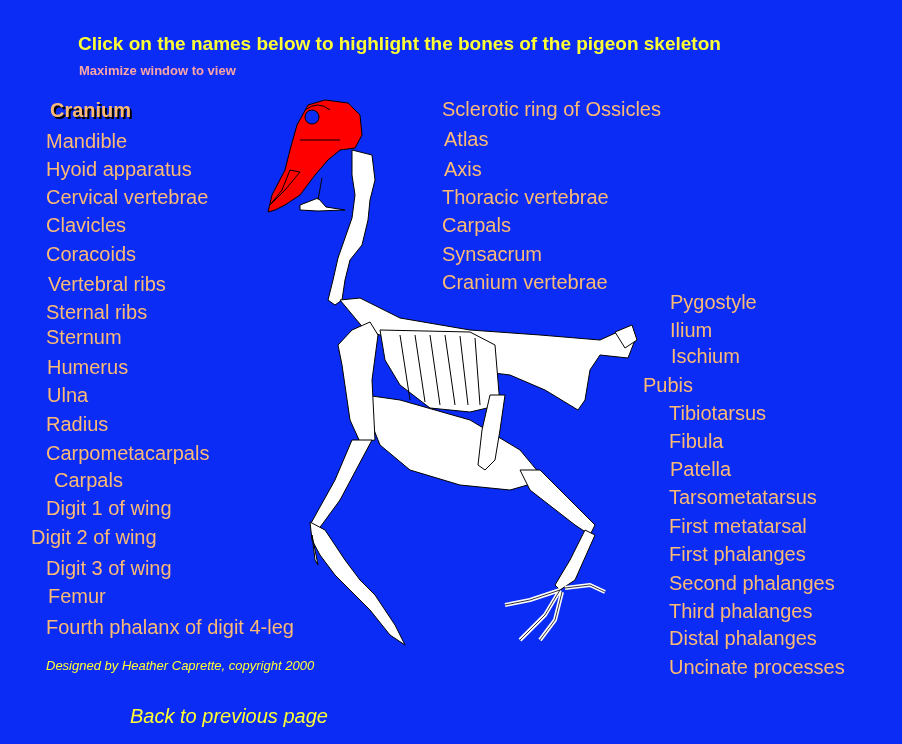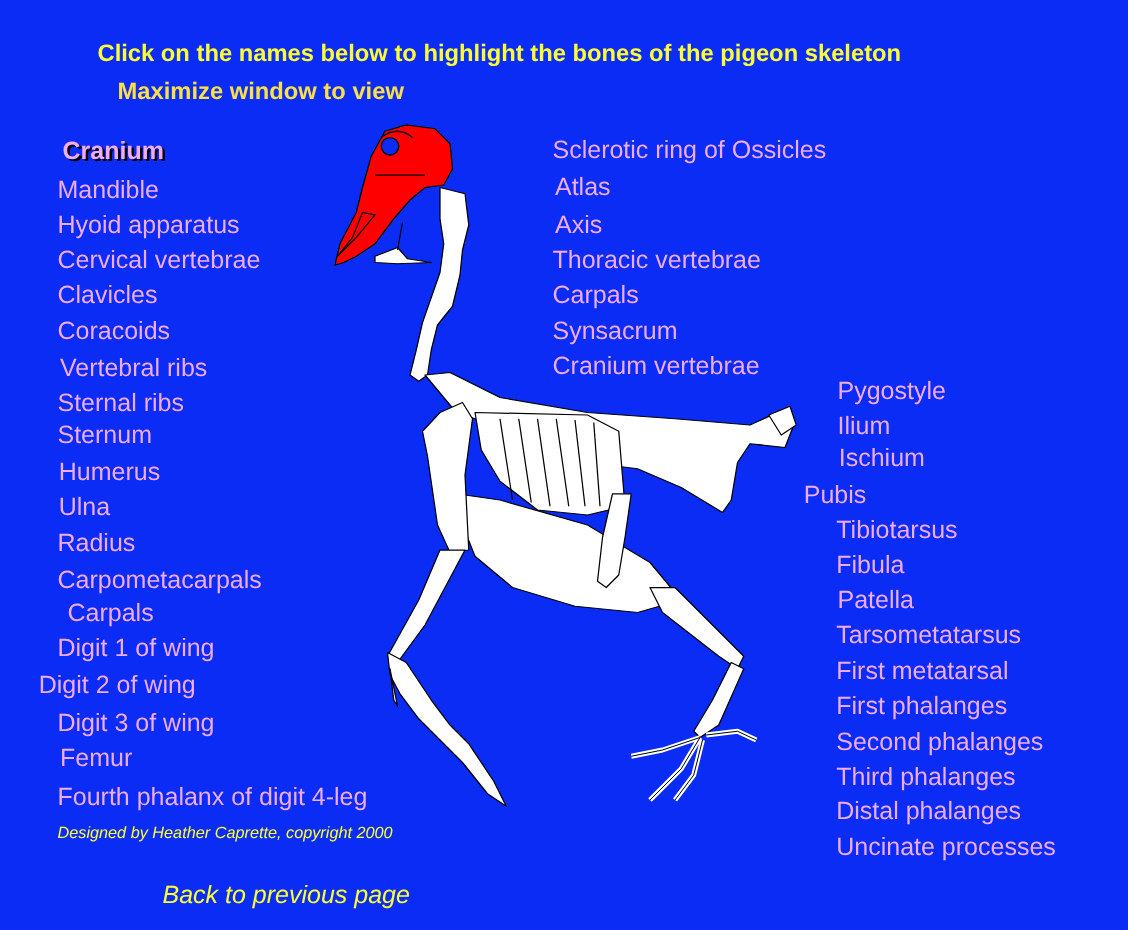--- a/index.html
+++ b/index.html
@@ -8,27 +8,26 @@
     background: #0a2cf5;
     position: relative; overflow: hidden;
     font-family: "Liberation Sans", sans-serif;
   }
   .abs { position: absolute; white-space: nowrap; }
   .title {
     left: 78px; top: 33px;
     font-size: 19px; font-weight: bold; color: #ffff33;
   }
   .subtitle {
-    left: 94px; top: 63px;
-    font-size: 19px; font-weight: bold; color: #fde047;
+    left: 79px; top: 63px;
+    font-size: 13px; font-weight: bold; color: #fca5a5;
   }
   .bone-link {
-    font-size: 20px; color: #f0abfc; cursor: pointer;
+    font-size: 20px; color: #fdba74; cursor: pointer;
     line-height: 22px;
-    margin-top: 11px;
   }
   .bone-link.selected {
     font-weight: bold; font-size: 20px;
     text-shadow: 2px 2px 0 #000;
   }
   .credit {
     left: 46px; top: 658px;
     font-size: 13px; font-style: italic; color: #ffff33;
   }
   .back-link {

